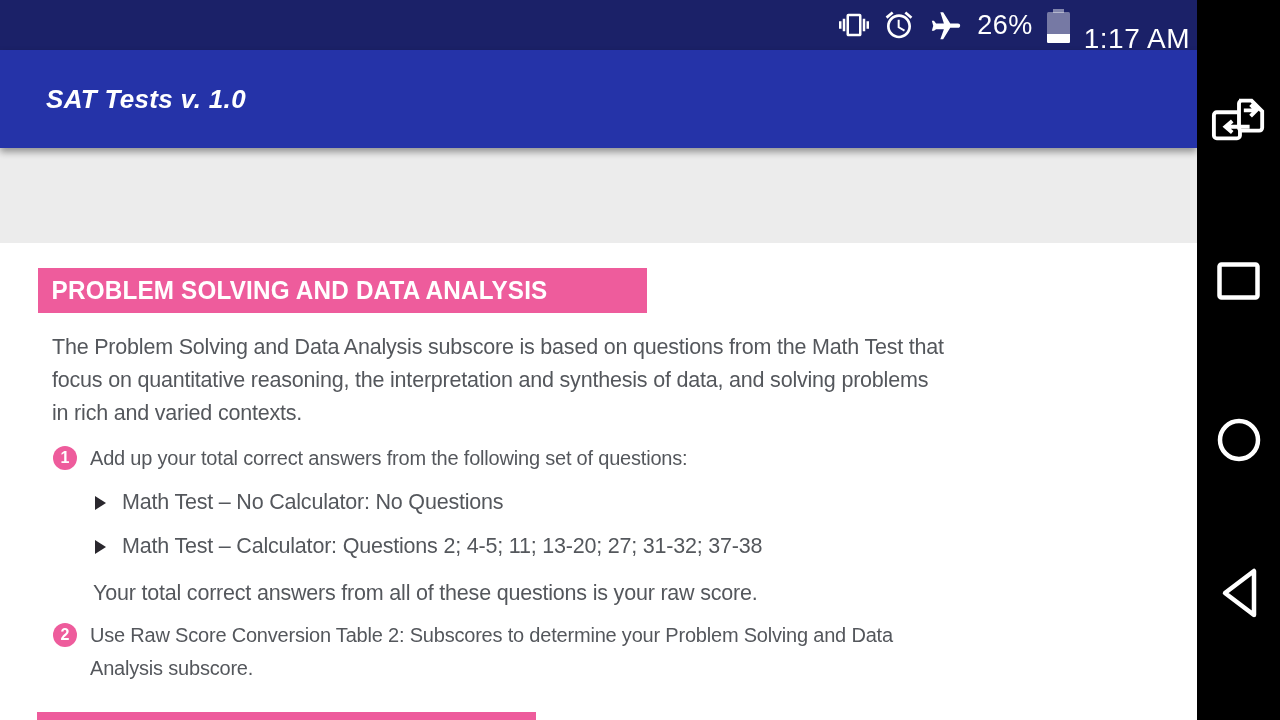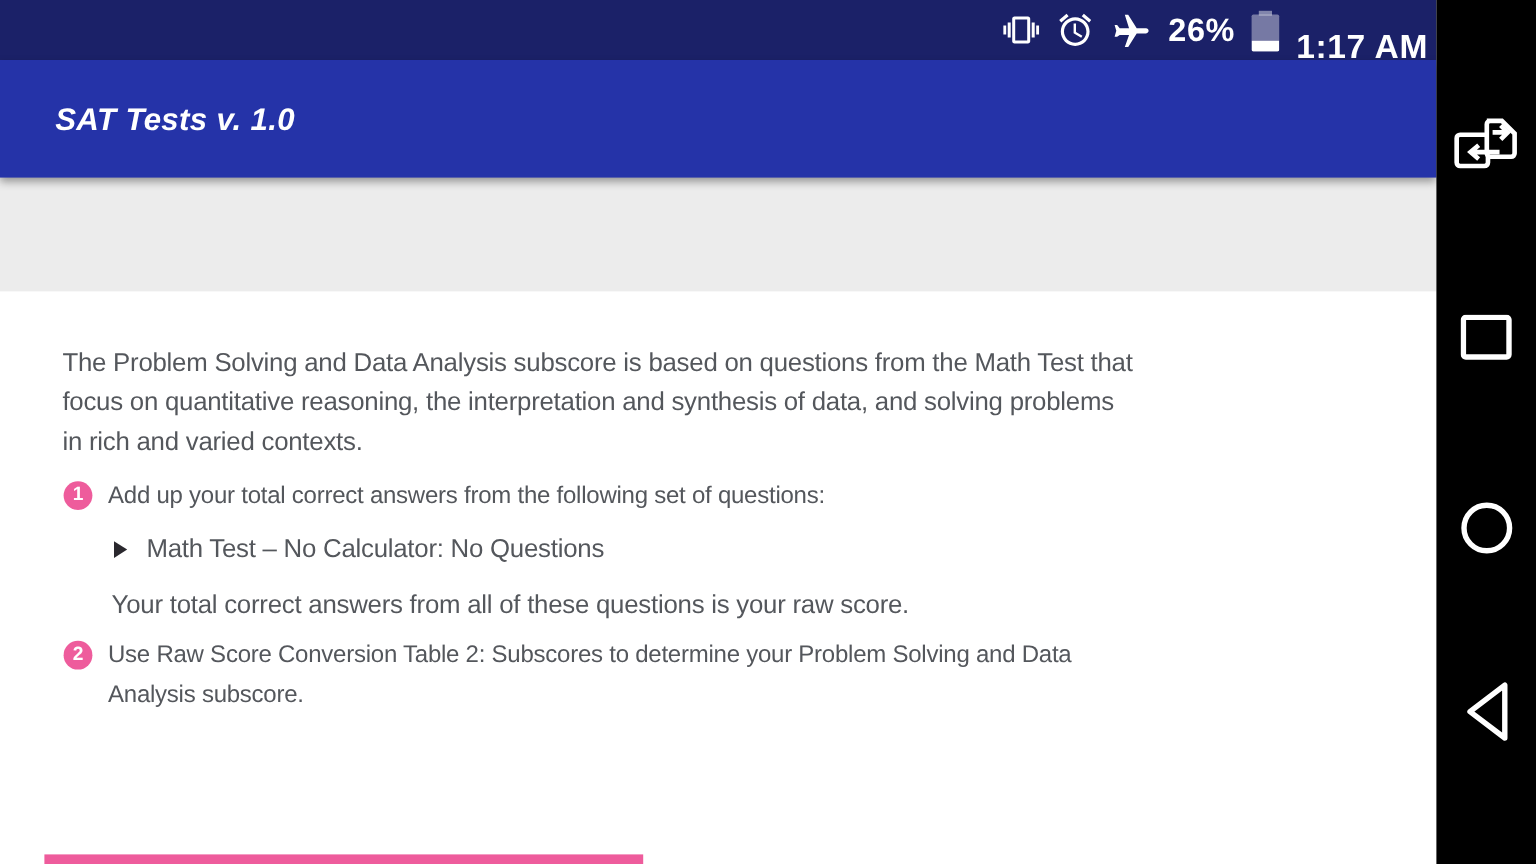--- a/index.html
+++ b/index.html
@@ -7,21 +7,21 @@
   #screen {
     position: relative; width: 1280px; height: 720px;
     font-family: "Liberation Sans", sans-serif;
     background: #fff; overflow: hidden;
   }
   
   .status-bar {
     position: absolute; top: 0; left: 0; width: 1197px; height: 50px;
     background: var(--status-bar-bg, #1B2168);
     display: flex; align-items: center; justify-content: flex-end;
-    color: #fff; padding-right: 7px; gap: 14px; font-weight: bold;
+    color: #fff; padding-right: 7px; gap: 14px;
   }
   .status-bar svg { display: block; }
   .batt-pct { font-size: 27px; letter-spacing: 0.5px; }
   .time { font-size: 28px; letter-spacing: 0.5px; margin-top: 28px; }
   .battery { position: relative; width: 23px; height: 34px; margin-top: 2px; }
   .battery-cap { position: absolute; top: 0; left: 6px; width: 11px; height: 4px; background: rgba(255,255,255,0.45); }
   .battery-body { position: absolute; top: 3px; left: 0; width: 23px; height: 31px; background: rgba(255,255,255,0.4); border-radius: 1.5px; overflow: hidden; }
   .battery-level { position: absolute; bottom: 0; left: 0; width: 100%; height: 30%; background: #fff; }
   
   .app-bar {
@@ -118,32 +118,39 @@
   </div>
 
   <div class="app-bar">
     <span class="app-title">SAT Tests v. 1.0</span>
   </div>
 
   <div class="gray-band"></div>
 
   <div class="page">
     <div class="doc">
+      <div class="section-header">
+        <span>PROBLEM SOLVING AND DATA ANALYSIS</span>
+      </div>
       <p class="intro">The Problem Solving and Data Analysis subscore is based on questions from the Math Test that
 focus on quantitative reasoning, the interpretation and synthesis of data, and solving problems
 in rich and varied contexts.</p>
 
       <div class="step">
         <span class="badge">1</span>
         <span class="step-text">Add up your total correct answers from the following set of questions:</span>
       </div>
 
       <div class="bullet">
         <span class="tri"></span>
         <span class="btxt">Math Test – No Calculator: No Questions</span>
+      </div>
+      <div class="bullet">
+        <span class="tri"></span>
+        <span class="btxt">Math Test – Calculator: Questions 2; 4-5; 11; 13-20; 27; 31-32; 37-38</span>
       </div>
 
       <p class="note">Your total correct answers from all of these questions is your raw score.</p>
 
       <div class="step">
         <span class="badge">2</span>
         <span class="step-text">Use Raw Score Conversion Table 2: Subscores to determine your Problem Solving and Data
 Analysis subscore.</span>
       </div>
     </div>

